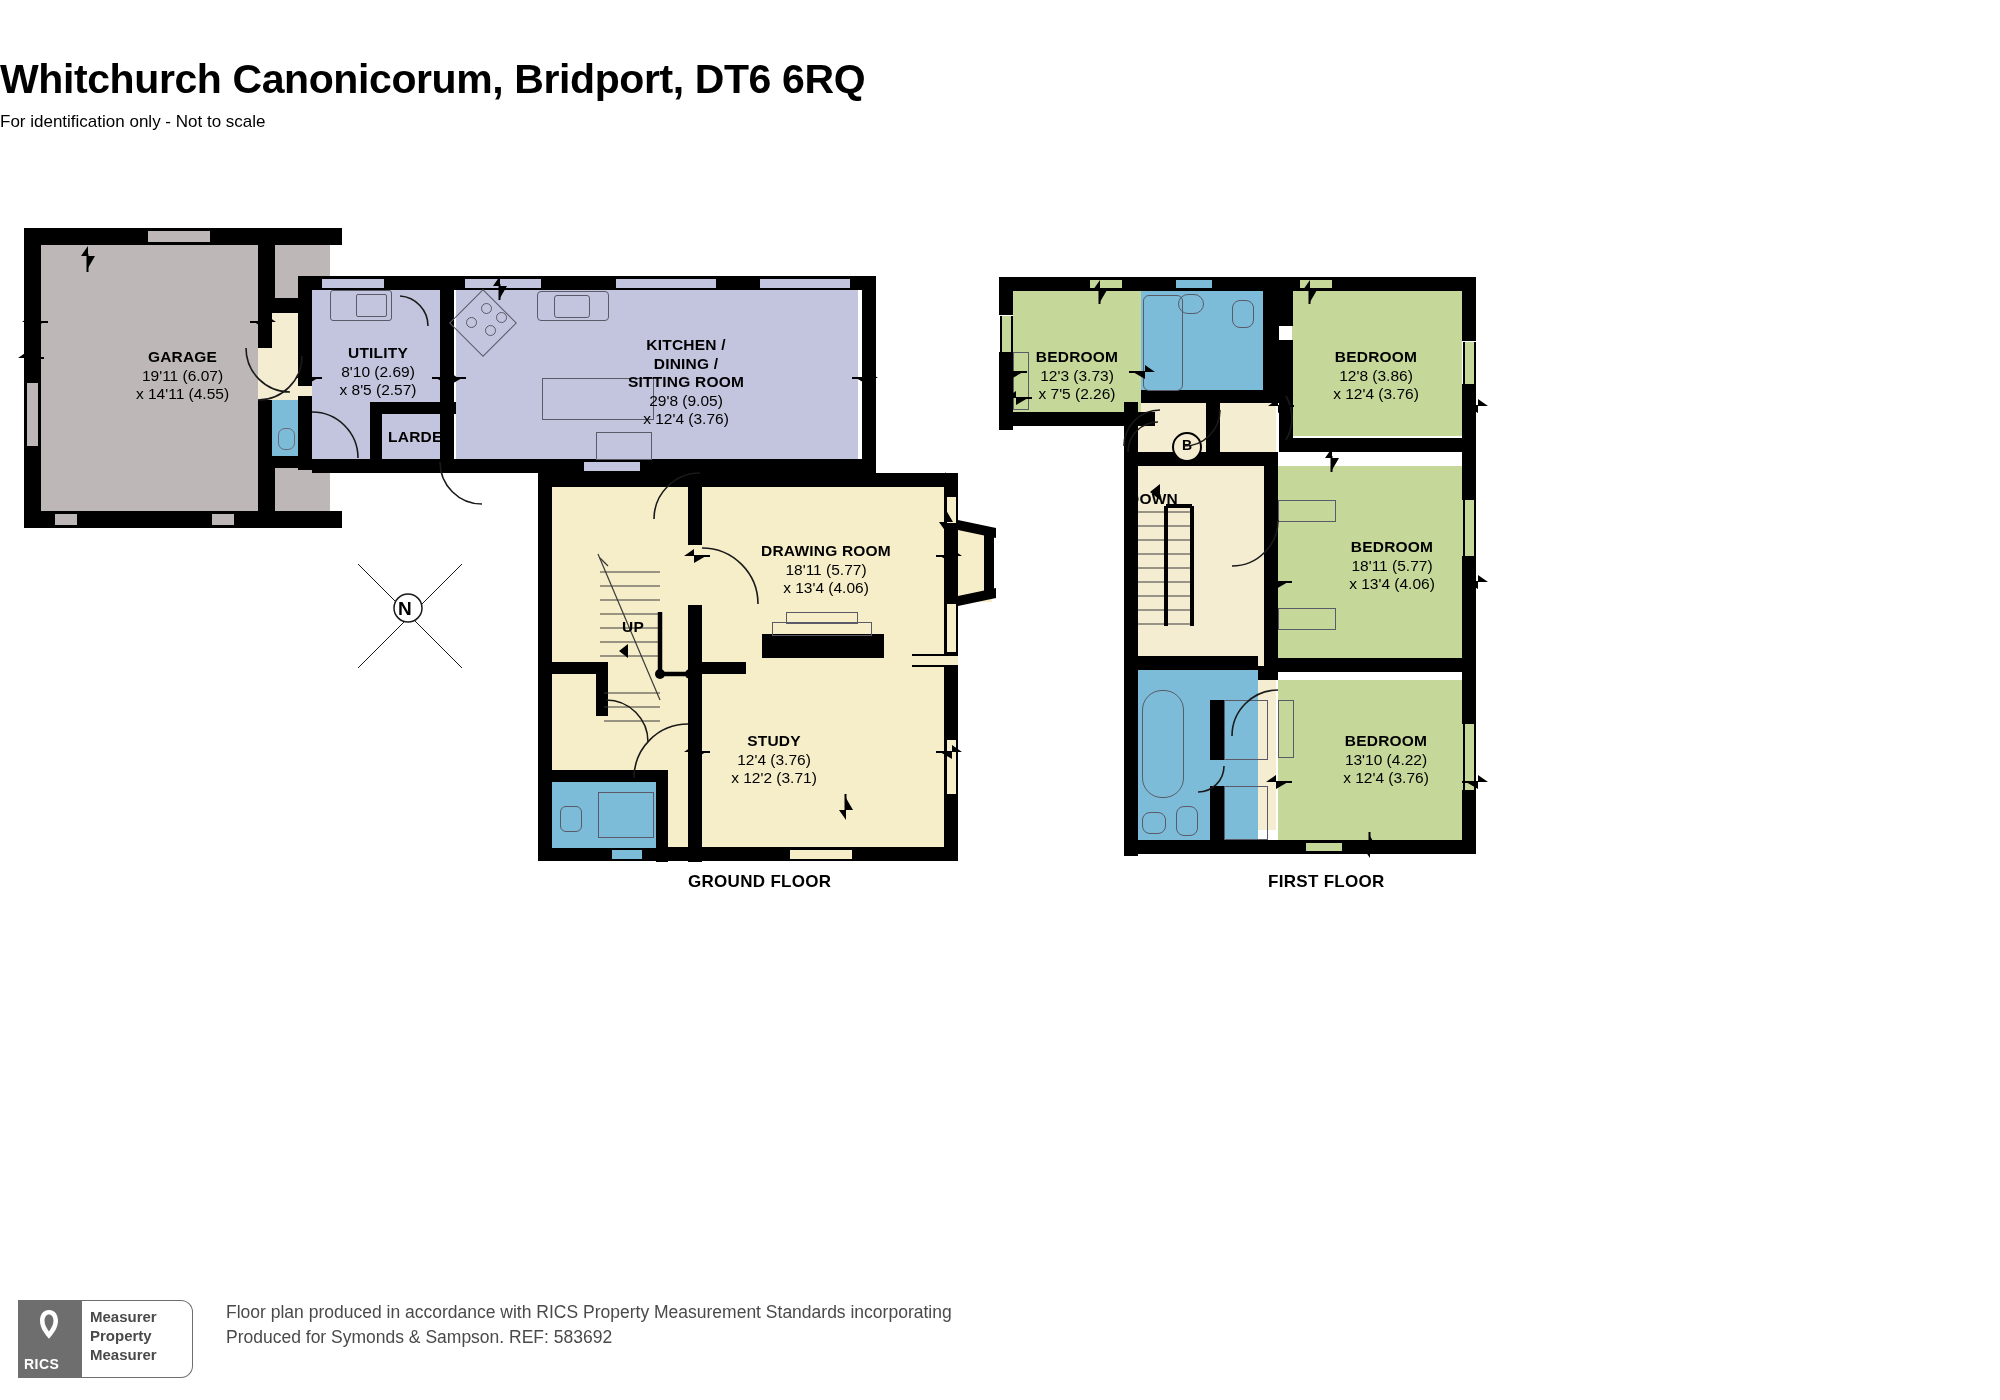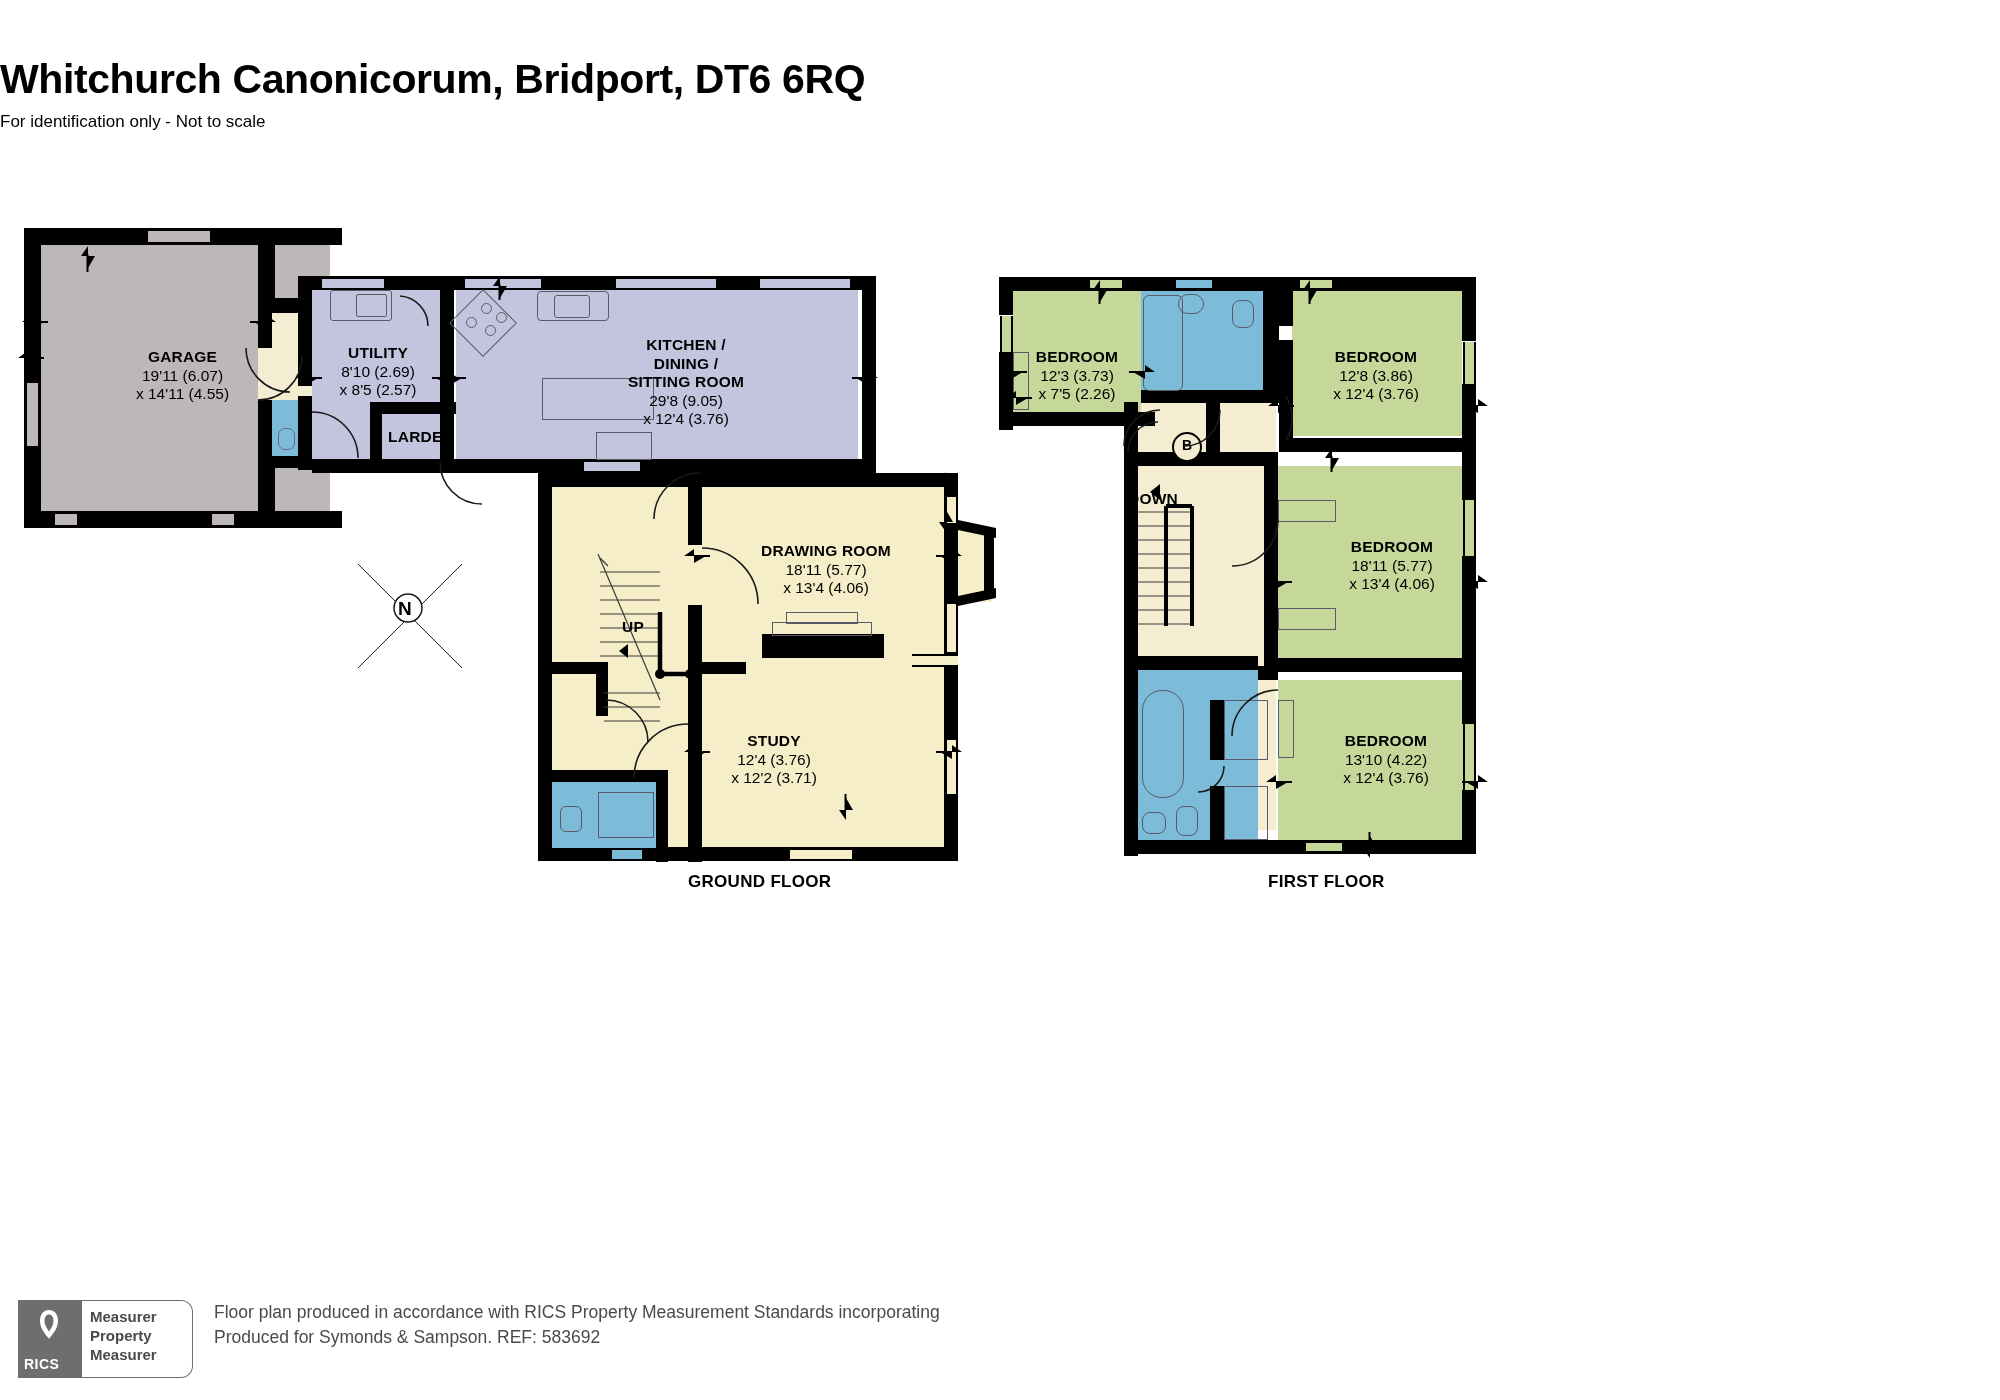--- a/index.html
+++ b/index.html
@@ -30,21 +30,21 @@
   .win{position:absolute;background:#fff;border-top:2px solid #000;border-bottom:2px solid #000;box-sizing:border-box;}
 
   svg.ov{position:absolute;left:0;top:0;width:2000px;height:1400px;pointer-events:none;}
 
   
   #footer{position:absolute;left:18px;top:1286px;width:1960px;}
   #rics-box{position:absolute;left:0;top:14px;width:175px;height:78px;}
   #rics-sq{position:absolute;left:0;top:0;width:64px;height:78px;background:#6e6e6e;}
   #rics-word{position:absolute;left:6px;bottom:6px;color:#fff;font-size:14px;font-weight:bold;letter-spacing:.5px;}
   #cpm{position:absolute;left:64px;top:0;width:111px;height:78px;border:1.6px solid #6e6e6e;border-left:none;border-radius:0 12px 12px 0;box-sizing:border-box;padding:6px 0 0 8px;color:#4a4a4a;font-size:15px;font-weight:bold;line-height:19px;}
-  #foot-text{position:absolute;left:196px;top:14px;color:#4a4a4a;font-size:17.5px;line-height:25px;}
+  #foot-text{position:absolute;left:208px;top:14px;color:#4a4a4a;font-size:17.5px;line-height:25px;}
 </style>
 </head>
 <body>
 
 <div id="header">
   <div id="title">Whitchurch Canonicorum, Bridport, DT6 6RQ</div>
   <div id="notscale">For identification only - Not to scale</div>
 </div>
 
 <div id="ground-floor">

